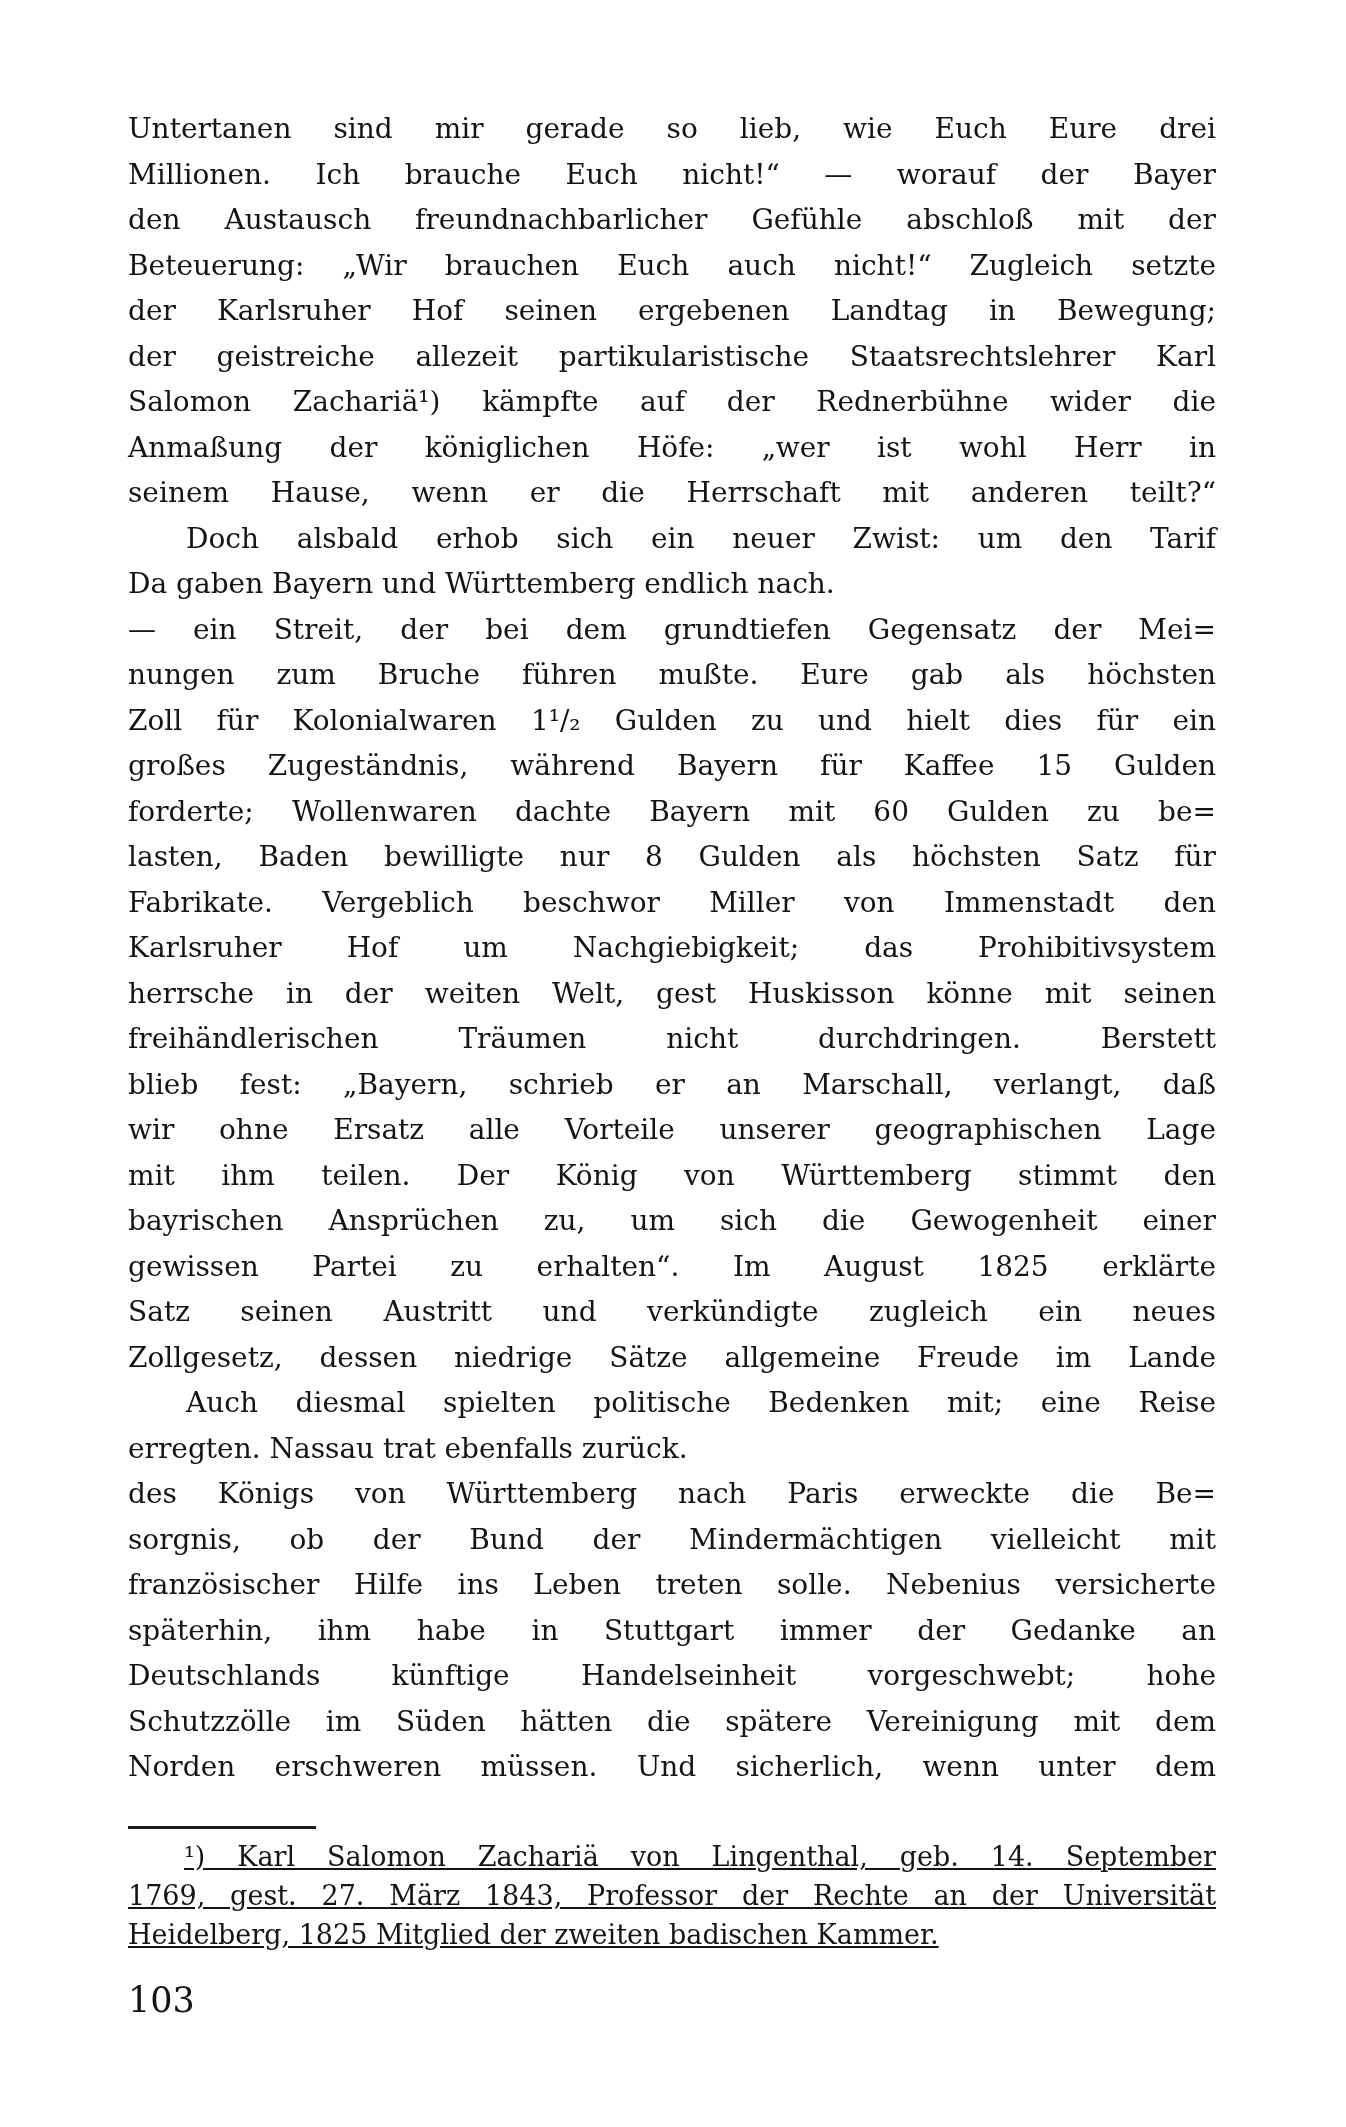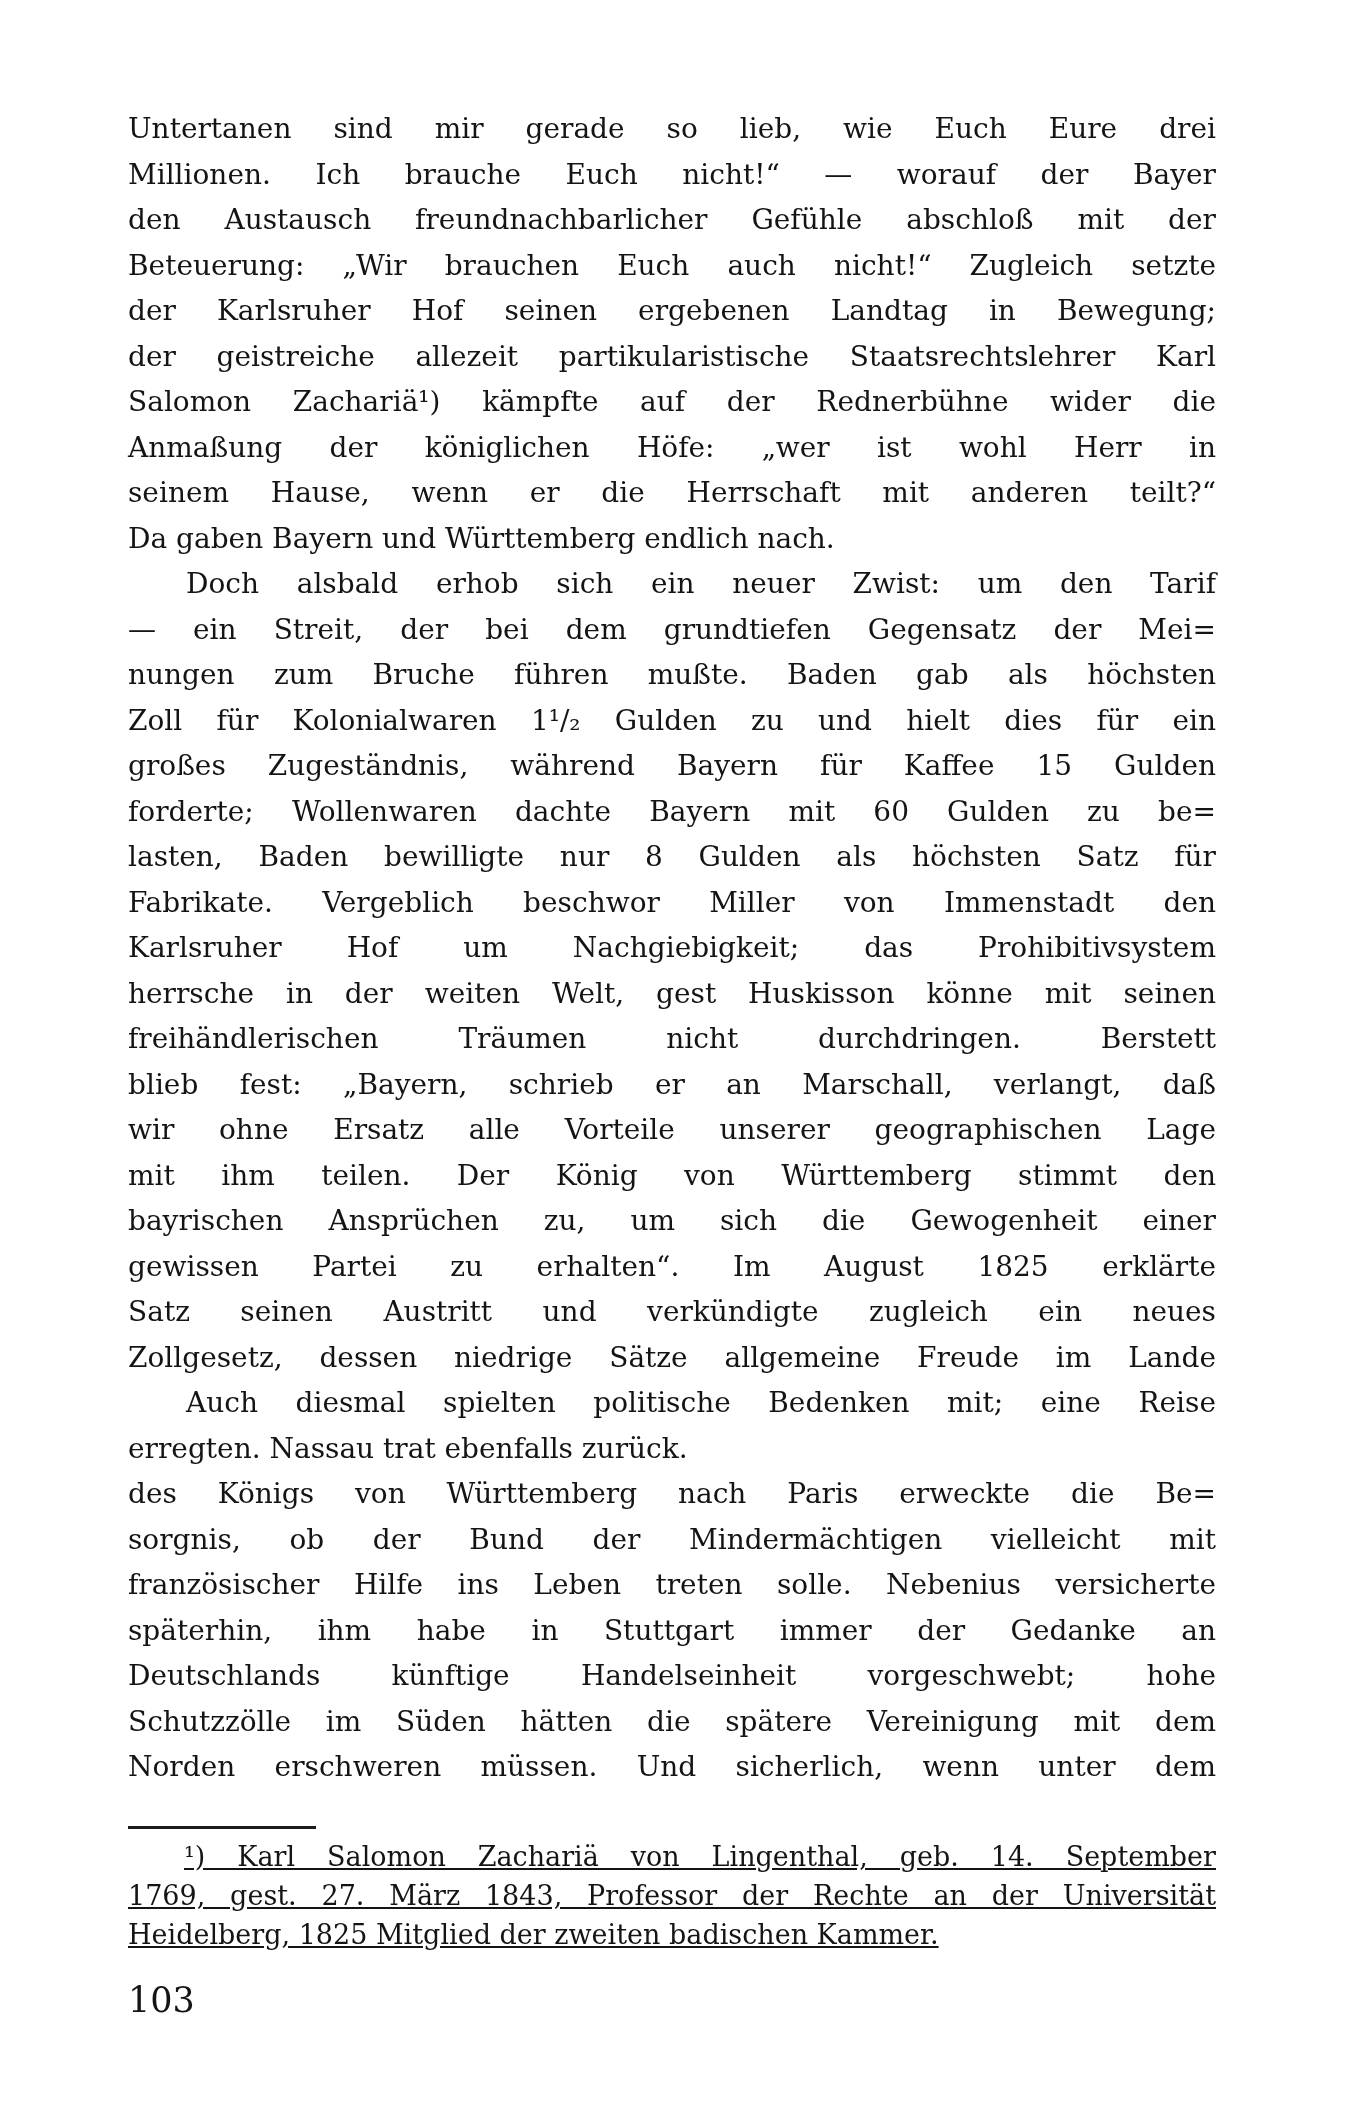--- a/index.html
+++ b/index.html
@@ -70,24 +70,24 @@
   <div class="text-block">
     <div class="line">Untertanen sind mir gerade so lieb, wie Euch Eure drei</div>
     <div class="line">Millionen. Ich brauche Euch nicht!“ — worauf der Bayer</div>
     <div class="line">den Austausch freundnachbarlicher Gefühle abschloß mit der</div>
     <div class="line">Beteuerung: „Wir brauchen Euch auch nicht!“ Zugleich setzte</div>
     <div class="line">der Karlsruher Hof seinen ergebenen Landtag in Bewegung;</div>
     <div class="line">der geistreiche allezeit partikularistische Staatsrechtslehrer Karl</div>
     <div class="line">Salomon Zachariä¹) kämpfte auf der Rednerbühne wider die</div>
     <div class="line">Anmaßung der königlichen Höfe: „wer ist wohl Herr in</div>
     <div class="line">seinem Hause, wenn er die Herrschaft mit anderen teilt?“</div>
+    <div class="line indent">Doch alsbald erhob sich ein neuer Zwist: um den Tarif</div>
     <div class="line end">Da gaben Bayern und Württemberg endlich nach.</div>
-    <div class="line indent">Doch alsbald erhob sich ein neuer Zwist: um den Tarif</div>
     <div class="line">— ein Streit, der bei dem grundtiefen Gegensatz der Mei=</div>
-    <div class="line">nungen zum Bruche führen mußte. Baden gab als höchsten</div>
+    <div class="line">nungen zum Bruche führen mußte. Eure gab als höchsten</div>
     <div class="line">Zoll für Kolonialwaren 1¹/₂ Gulden zu und hielt dies für ein</div>
     <div class="line">großes Zugeständnis, während Bayern für Kaffee 15 Gulden</div>
     <div class="line">forderte; Wollenwaren dachte Bayern mit 60 Gulden zu be=</div>
     <div class="line">lasten, Baden bewilligte nur 8 Gulden als höchsten Satz für</div>
     <div class="line">Fabrikate. Vergeblich beschwor Miller von Immenstadt den</div>
     <div class="line">Karlsruher Hof um Nachgiebigkeit; das Prohibitivsystem</div>
     <div class="line">herrsche in der weiten Welt, gest Huskisson könne mit seinen</div>
     <div class="line">freihändlerischen Träumen nicht durchdringen. Berstett</div>
     <div class="line">blieb fest: „Bayern, schrieb er an Marschall, verlangt, daß</div>
     <div class="line">wir ohne Ersatz alle Vorteile unserer geographischen Lage</div>

